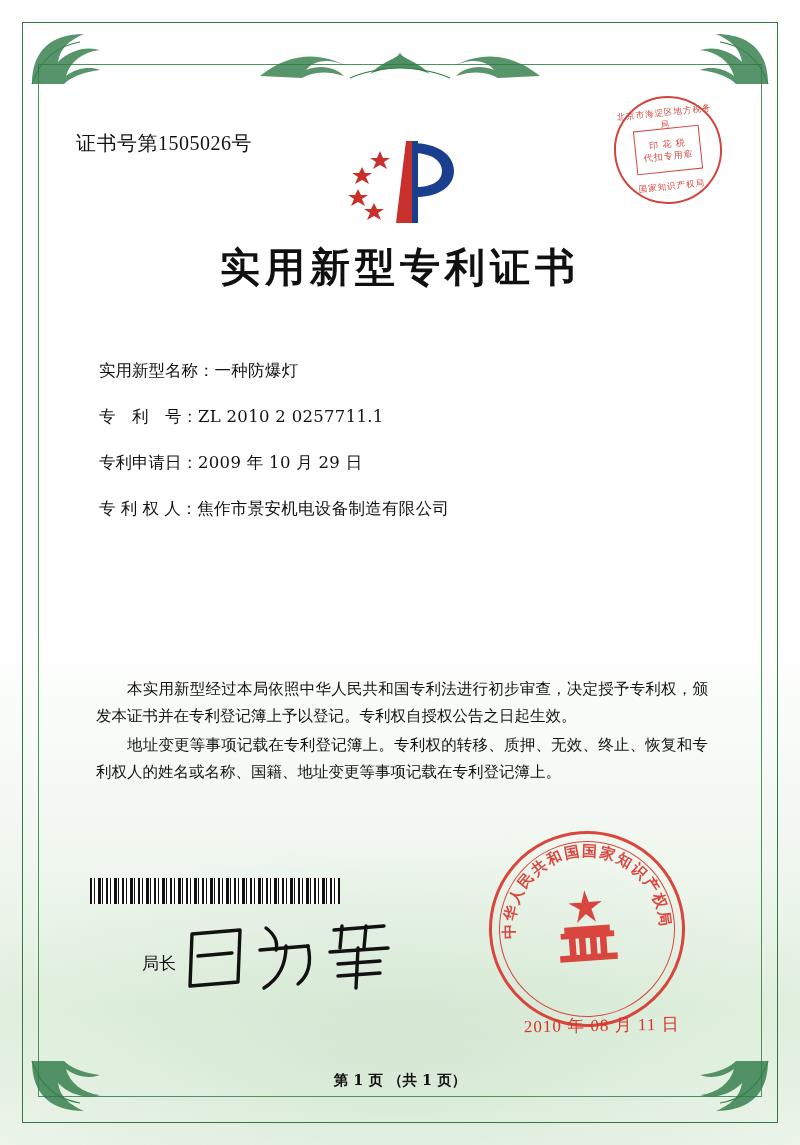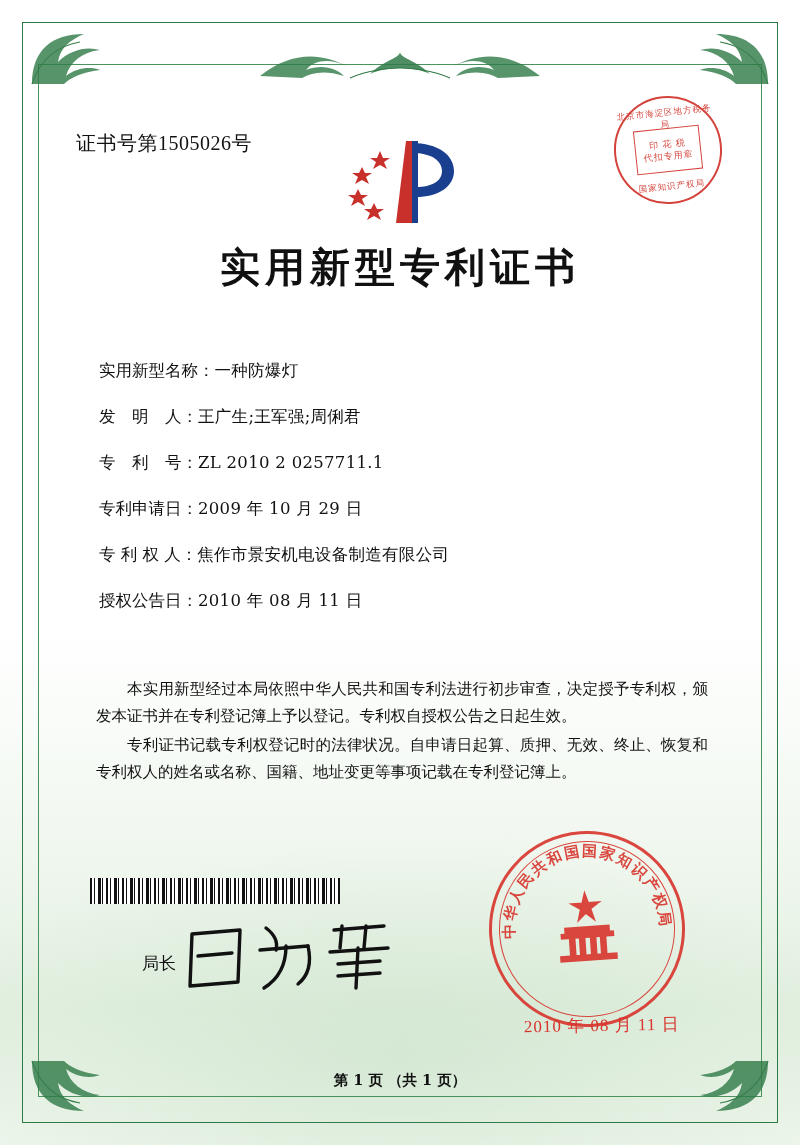--- a/index.html
+++ b/index.html
@@ -224,39 +224,33 @@
     <div class="arc2">国家知识产权局</div>
   </div>
 
   <div class="title">实用新型专利证书</div>
 
   <div class="fields">
     <div class="field">
       <span class="lab">实用新型名称：</span><span class="val">一种防爆灯</span>
     </div>
     <div class="field">
-      <span class="lab">发　明　人：</span><span class="val">王广生;王军强;周俐君</span>
-    </div>
-    <div class="field">
       <span class="lab">专　利　号：</span><span class="val">ZL 2010 2 0257711.1</span>
     </div>
     <div class="field">
       <span class="lab">专利申请日：</span><span class="val">2009 年 10 月 29 日</span>
     </div>
     <div class="field">
       <span class="lab">专 利 权 人：</span><span class="val">焦作市景安机电设备制造有限公司</span>
     </div>
-    <div class="field">
-      <span class="lab">授权公告日：</span><span class="val">2010 年 08 月 11 日</span>
-    </div>
   </div>
 
   <div class="body-text">
     <p>本实用新型经过本局依照中华人民共和国专利法进行初步审查，决定授予专利权，颁发本证书并在专利登记簿上予以登记。专利权自授权公告之日起生效。</p>
-    <p>专利证书记载专利权登记时的法律状况。自申请日起算、质押、无效、终止、恢复和专利权人的姓名或名称、国籍、地址变更等事项记载在专利登记簿上。</p>
+    <p>地址变更等事项记载在专利登记簿上。专利权的转移、质押、无效、终止、恢复和专利权人的姓名或名称、国籍、地址变更等事项记载在专利登记簿上。</p>
   </div>
 
   <div class="barcode"></div>
 
   <div class="sign-label">局长</div>
   <div class="signature">
     <svg width="210" height="74" viewBox="0 0 210 74">
       <g fill="none" stroke="#111" stroke-width="3.4" stroke-linecap="round" stroke-linejoin="round">
         <path d="M10 14 L58 10 L56 62 L8 66 Z"></path>
         <path d="M16 36 L50 33"></path>

